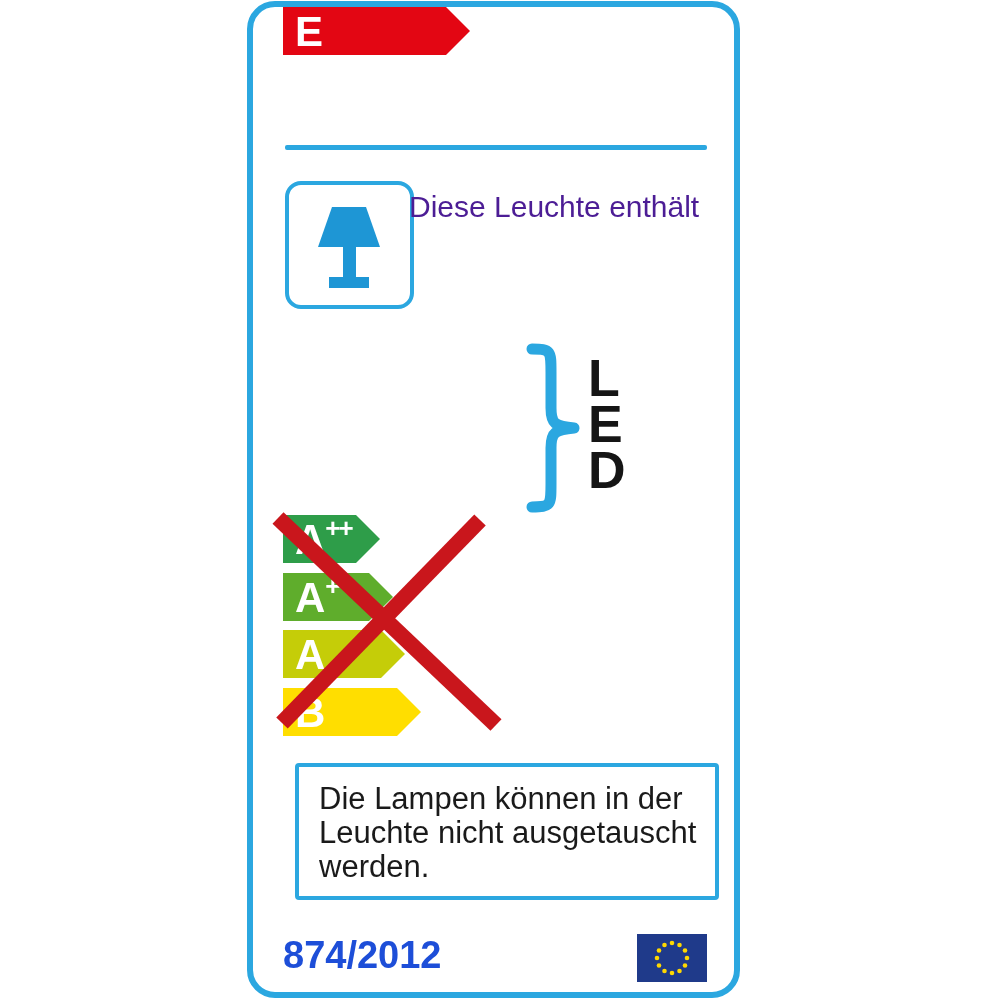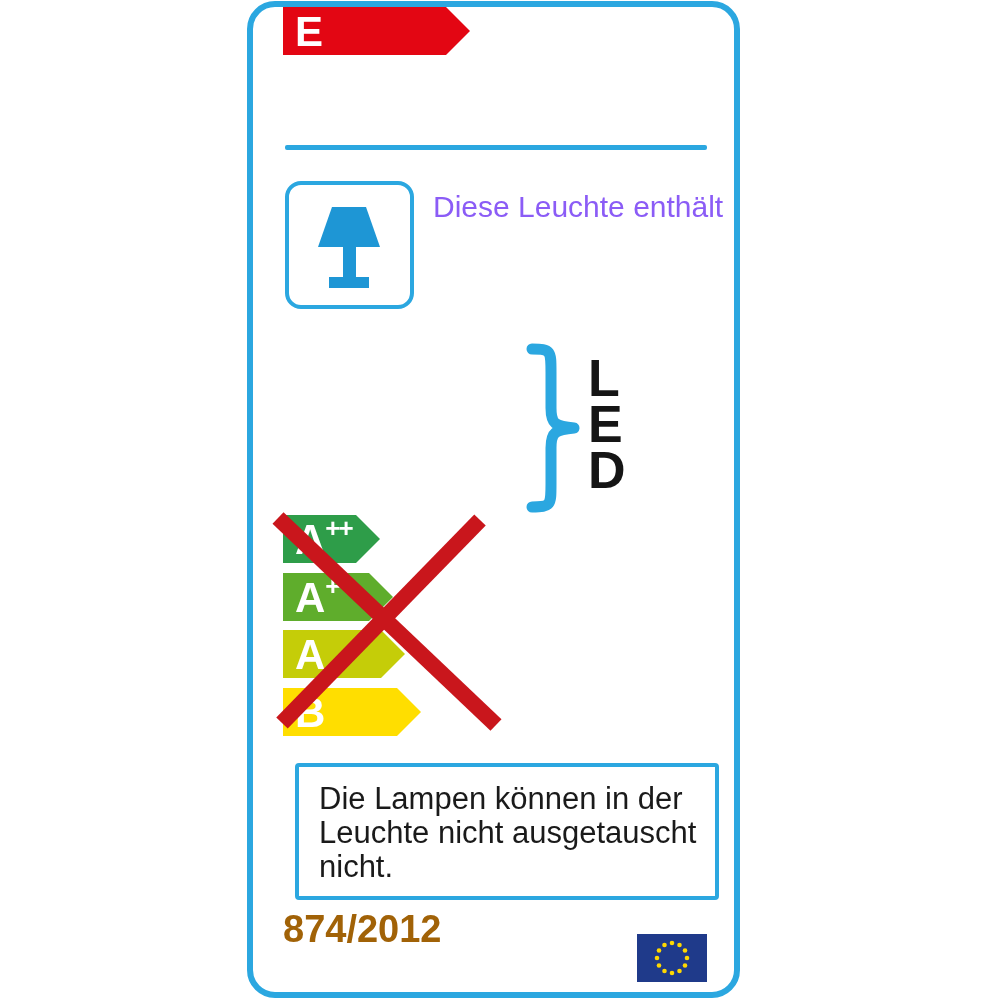--- a/index.html
+++ b/index.html
@@ -28,22 +28,22 @@
   .divider{
     position:absolute;left:32px;top:138px;width:422px;height:5px;
     background:var(--accent);border-radius:2px;
   }
   .lamp-box{
     position:absolute;left:32px;top:174px;width:121px;height:120px;
     border:4px solid var(--accent);border-radius:16px;background:#fff;
   }
   .lamp-box svg{display:block;margin:10px auto 0;}
   .intro{
-    position:absolute;left:180px;top:183px;width:300px;
-    font-size:30px;line-height:34px;color:#8b5cf6;white-space:nowrap;
+    position:absolute;left:156px;top:183px;width:300px;
+    font-size:30px;line-height:34px;color:#4c1d95;white-space:nowrap;
   }
   .arrow{
     position:absolute;height:48px;display:flex;align-items:center;
     clip-path:polygon(0 0, calc(100% - 24px) 0, 100% 50%, calc(100% - 24px) 100%, 0 100%);
     left:30px;
   }
   .arrow:nth-of-type(1){top:336px}
   .arrow:nth-of-type(2){top:393px}
   .arrow:nth-of-type(3){top:451px}
   .arrow:nth-of-type(4){top:508px}
@@ -62,22 +62,22 @@
     font-size:52px;line-height:46px;font-weight:bold;text-align:left;
   }
   .note-box{
     position:absolute;left:42px;top:756px;width:416px;height:129px;
     border:4px solid var(--accent);border-radius:4px;background:#fff;
   }
   .note{
     padding:15px 0 0 20px;font-size:31px;line-height:34px;color:#1a1a1a;white-space:nowrap;
   }
   .reg{
-    position:absolute;left:30px;top:901px;
-    font-size:38px;font-weight:bold;color:#a16207;letter-spacing:0;
+    position:absolute;left:30px;top:927px;
+    font-size:38px;font-weight:bold;color:#1d4ed8;letter-spacing:0;
   }
   .flag{position:absolute;left:384px;top:927px;width:70px;height:48px;}
 </style>
 </head>
 <body>
 
 <div class="smudge s1"></div>
 <div class="smudge s2"></div>
 <div class="smudge s3"></div>
 
@@ -131,21 +131,21 @@
   <div class="led">
     <div>L</div>
     <div>E</div>
     <div>D</div>
   </div>
 
   <div class="note-box">
     <div class="note">
       <div>Die Lampen können in der</div>
       <div>Leuchte nicht ausgetauscht</div>
-      <div>nicht.</div>
+      <div>werden.</div>
     </div>
   </div>
 
   <div class="reg">874/2012</div>
 
   <svg class="flag" viewBox="0 0 70 48">
     <rect x="0" y="0" width="70" height="48" fill="#1F3A8A"></rect>
     <g fill="#FFD800">
       <circle cx="35" cy="9" r="2.3"></circle>
       <circle cx="42.5" cy="11" r="2.3"></circle>

